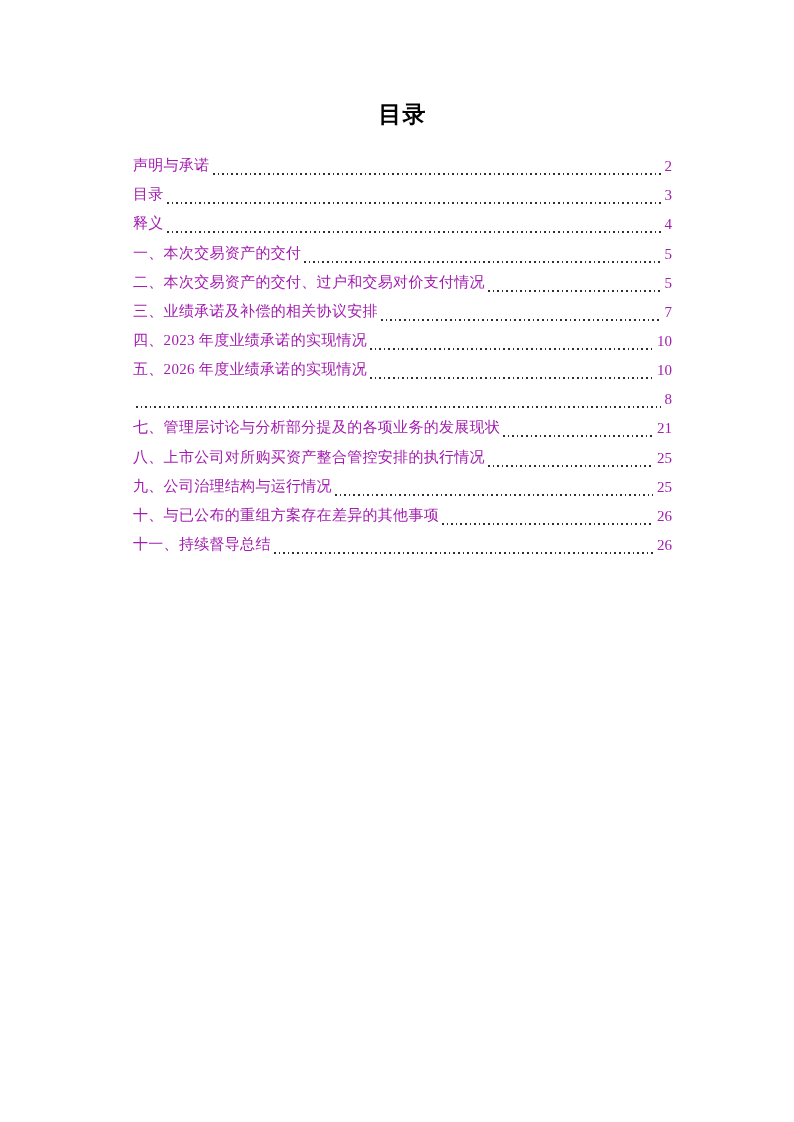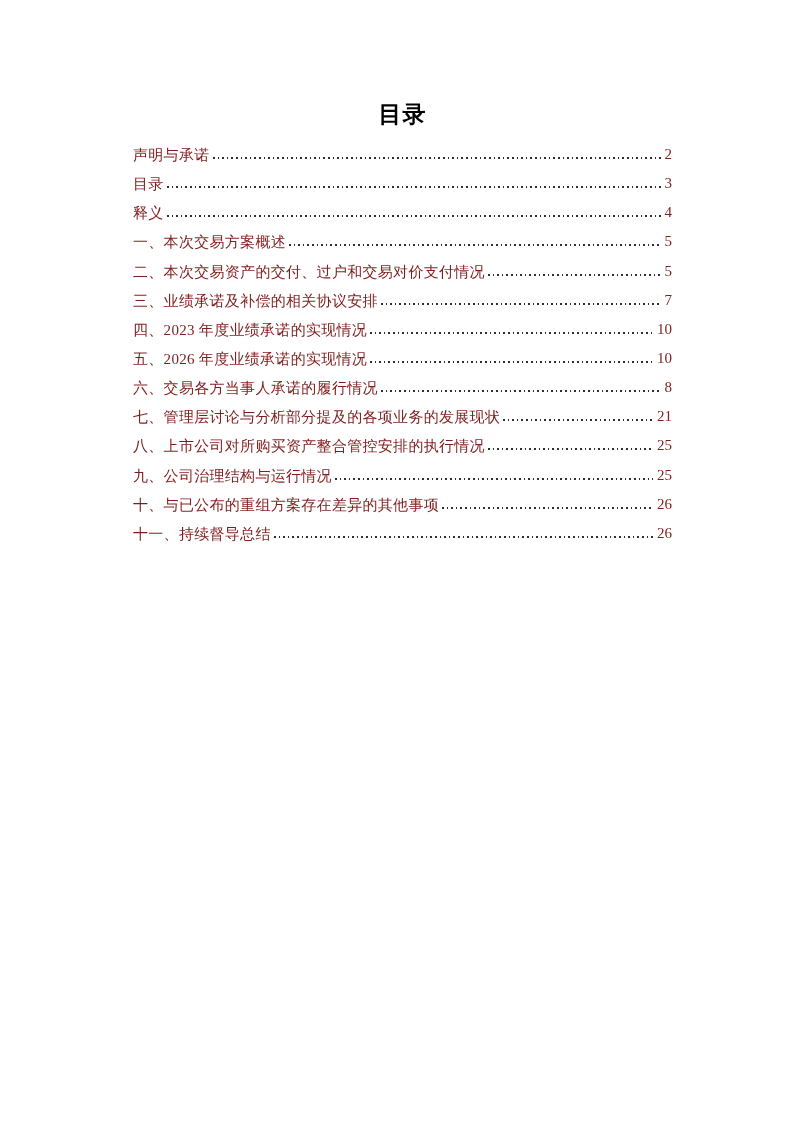--- a/index.html
+++ b/index.html
@@ -40,23 +40,23 @@
   }
   .toc {
     position: absolute;
     top: 146px;
     left: 0;
     right: 0;
   }
   .toc-row {
     height: 29.15px;
     display: flex;
-    align-items: flex-start;
+    align-items: flex-end;
     font-size: 15px;
-    color: #7f1d1d;
+    color: #a21caf;
   }
   .toc-label {
     white-space: nowrap;
     letter-spacing: 0.3px;
   }
   .toc-leader {
     flex: 1;
     height: 2px;
     margin: 11px 4px 0 3px;
     background-image: repeating-linear-gradient(
@@ -104,21 +104,21 @@
           <span class="toc-page">3</span>
         </div>
 
         <div class="toc-row">
           <span class="toc-label">释义</span>
           <span class="toc-leader"></span>
           <span class="toc-page">4</span>
         </div>
 
         <div class="toc-row">
-          <span class="toc-label">一、本次交易方案概述</span>
+          <span class="toc-label">一、本次交易资产的交付</span>
           <span class="toc-leader"></span>
           <span class="toc-page">5</span>
         </div>
 
         <div class="toc-row">
           <span class="toc-label">二、本次交易资产的交付、过户和交易对价支付情况</span>
           <span class="toc-leader"></span>
           <span class="toc-page">5</span>
         </div>
 
@@ -134,21 +134,20 @@
           <span class="toc-page">10</span>
         </div>
 
         <div class="toc-row">
           <span class="toc-label">五、2026 年度业绩承诺的实现情况</span>
           <span class="toc-leader"></span>
           <span class="toc-page">10</span>
         </div>
 
         <div class="toc-row">
-          <span class="toc-label">六、交易各方当事人承诺的履行情况</span>
           <span class="toc-leader"></span>
           <span class="toc-page">8</span>
         </div>
 
         <div class="toc-row">
           <span class="toc-label">七、管理层讨论与分析部分提及的各项业务的发展现状</span>
           <span class="toc-leader"></span>
           <span class="toc-page">21</span>
         </div>
 

